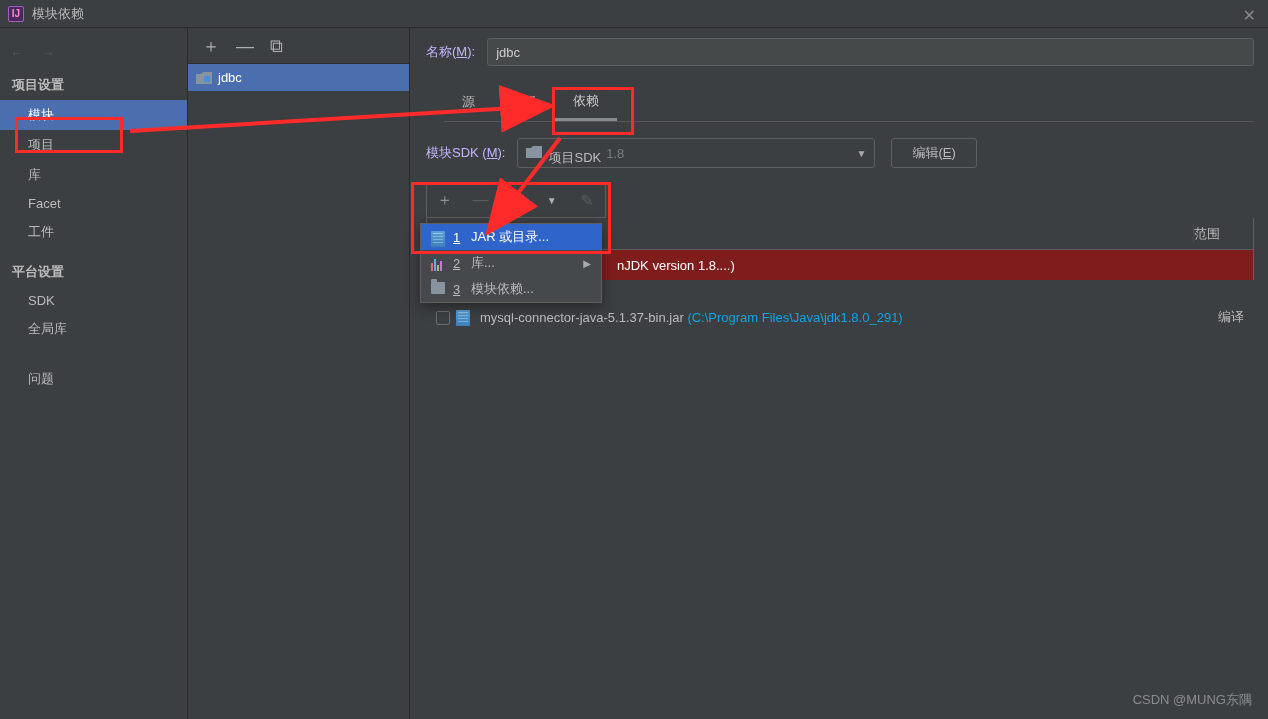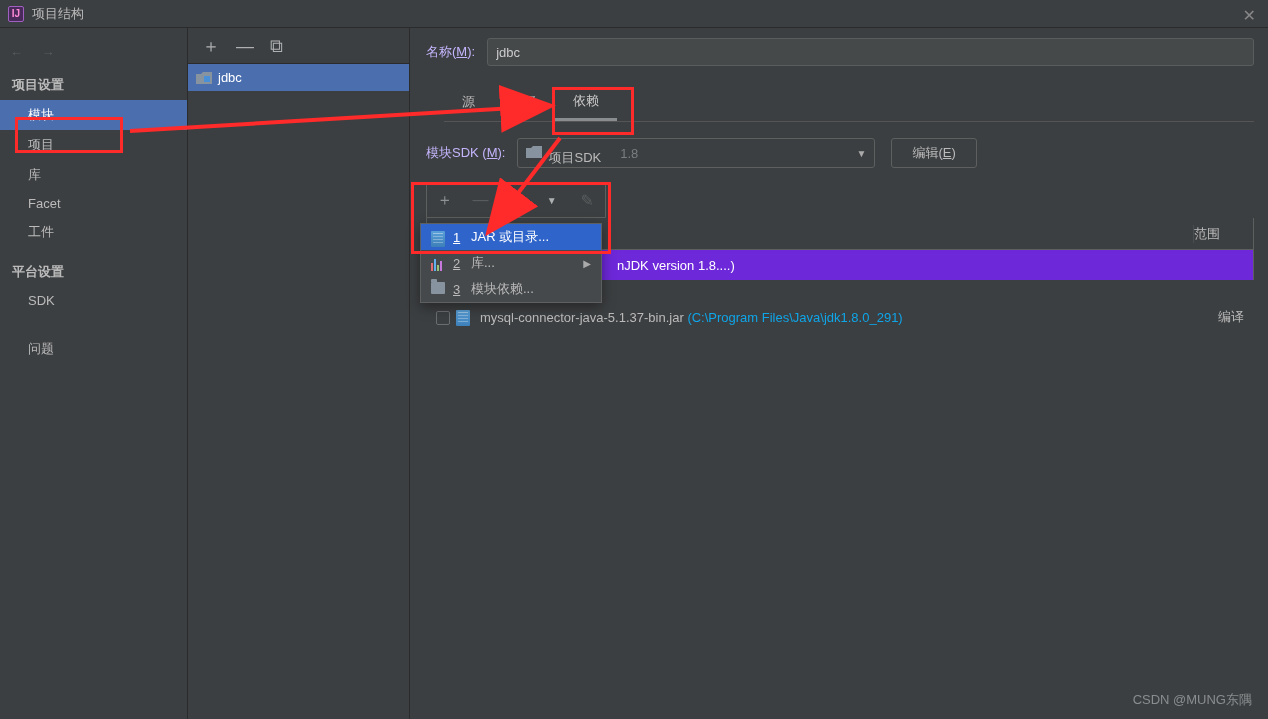--- a/index.html
+++ b/index.html
@@ -25,38 +25,38 @@
   .row { display:flex; align-items:center; margin-bottom:18px; }
   .label { color:#c4b5fd; margin-right:12px; }
   .ul { text-decoration:underline; }
   .text-input { flex:1; height:28px; background:#45494a; border:1px solid #5a5d5e; border-radius:3px; color:#ccc; padding:0 8px; }
   .tabs { display:flex; align-items:flex-end; border-bottom:1px solid #555; margin-bottom:16px; margin-left:18px;}
   .tab { padding:8px 18px; color:#bbb; border-bottom:2px solid transparent;}
   .tab.active { border-bottom:3px solid #8a8d8f; color:#ccc;}
   .sdk-row { display:flex; align-items:center; margin-bottom:14px; }
   .sdk-select { width:358px; height:30px; background:#3c3f41; border:1px solid #5e6060; border-radius:3px; display:flex; align-items:center; padding:0 8px; margin-right:16px; color:#888; position:relative;}
   .sdk-select .sel-text { color:#bbb; margin-left:6px;margin-top:10px; }
-  .sdk-select .dim { color:#7a7d7f; margin-left:19px;}
+  .sdk-select .dim { color:#7a7d7f; margin-left:5px;}
   .sdk-select .chev { position:absolute; right:8px; color:#aaa; font-size:10px;}
   .btn { height:30px; background:#3c3f41; border:1px solid #5e6060; border-radius:3px; padding:0 20px; color:#bbb; }
   .dep-toolbar { width:180px; height:36px; border:1px solid #5e6060; border-radius:3px 3px 0 0; display:flex; align-items:center; }
   .dep-toolbar .dbtn { width:36px; height:34px; display:flex; align-items:center; justify-content:center; color:#aeb0b2; font-size:16px; }
   .dep-toolbar .dbtn.plus { color:#8f9294;}
   .dep-toolbar .dbtn.dis { color:#5a5d5f; }
   .dep-header { height:32px; background:#3c3f41; border:1px solid #5e6060; border-top:none; display:flex; align-items:center; color:#bbb; }
   .dep-header .exp {flex:1; padding-left:12px;}
   .dep-header .scope { width:60px; text-align:left; border-left:1px solid #4a4d4f;}
   .dep-list { border:1px solid #5e6060; border-top:none; }
   .dep-row { height:30px; display:flex; align-items:center; padding:0 10px; color:#bbb;}
   .dep-row .chk { width:20px; }
   .dep-row .ricon { width:16px; height:16px; margin-right:8px;}
   .dep-row .rtext { flex:1; white-space:nowrap; overflow:hidden;}
   .dep-row .dim { color:#0ea5e9; }
   .dep-row .rscope { width:50px; text-align:right; color:#bbb;}
-  .dep-row.blue { background:#6d28d9; color:#fff;}
+  .dep-row.blue { background:#7f1d1d; color:#fff;}
   .popup { position:absolute; left:420px; top:223px; width:182px; background:#46494b; border:1px solid #5e6060; box-shadow:0 4px 12px rgba(0,0,0,.4); z-index:10;}
   .popup-item { height:26px; display:flex; align-items:center; padding:0 10px; color:#bbb;}
   .popup-item .num { text-decoration:underline; margin-right:8px; width:10px;}
   .popup-item .pico { width:14px; height:14px; margin-right:8px;}
   .popup-item.sel { background:#2f65ca; color:#fff;}
   .popup-item .arrow { margin-left:auto; color:#aaa; font-size:10px;}
   .chk-box { width:14px; height:14px; border:1px solid #6b6e70; border-radius:2px; display:inline-block; vertical-align:middle;}
   .jar-icon { display:inline-block; width:14px; height:16px; background:linear-gradient(#5aa0d8,#3d7fb8); border-radius:1px; position:relative; vertical-align:middle;}
   .jar-icon::after { content:""; position:absolute; left:2px; top:2px; width:10px; height:1px; background:rgba(255,255,255,.4); box-shadow:0 3px 0 rgba(255,255,255,.3),0 6px 0 rgba(255,255,255,.3),0 9px 0 rgba(255,255,255,.3);}
   .lib-icon { display:inline-block; width:14px; height:14px; }
@@ -65,38 +65,39 @@
   .mod-icon::before{content:"";position:absolute;left:0;top:-3px;width:6px;height:3px;background:#87939e;border-radius:1px 1px 0 0;}
   .hi-red { position:absolute; border:3px solid #ff2a2a; z-index:20; pointer-events:none;}
   .arrow-svg { position:absolute; z-index:21; pointer-events:none;}
   .watermark { position:absolute; right:16px; bottom:10px; color:#8a8d8f; font-size:13px; z-index:30;}
 </style>
 </head>
 <body>
 
 <div class="titlebar">
   <span class="app-icon">IJ</span>
-  <span class="title-text">项目结构</span>
+  <span class="title-text">模块依赖</span>
   <span class="close">✕</span>
 </div>
 
 <div class="content">
   <div class="left-nav">
     <div class="nav-arrows">
       <span>←</span>
       <span>→</span>
     </div>
     <div class="nav-section-title">项目设置</div>
     <div class="nav-item sel">模块</div>
     <div class="nav-item">项目</div>
     <div class="nav-item">库</div>
     <div class="nav-item">Facet</div>
     <div class="nav-item">工件</div>
     <div class="nav-section-title" style="margin-top:10px">平台设置</div>
     <div class="nav-item">SDK</div>
+    <div class="nav-item">全局库</div>
     <div class="nav-item" style="margin-top:20px">问题</div>
   </div>
 
   <div class="mid-col">
     <div class="mid-toolbar">
       <span class="tbtn">＋</span>
       <span class="tbtn">—</span>
       <span class="tbtn">⧉</span>
     </div>
     <div class="mid-item">

